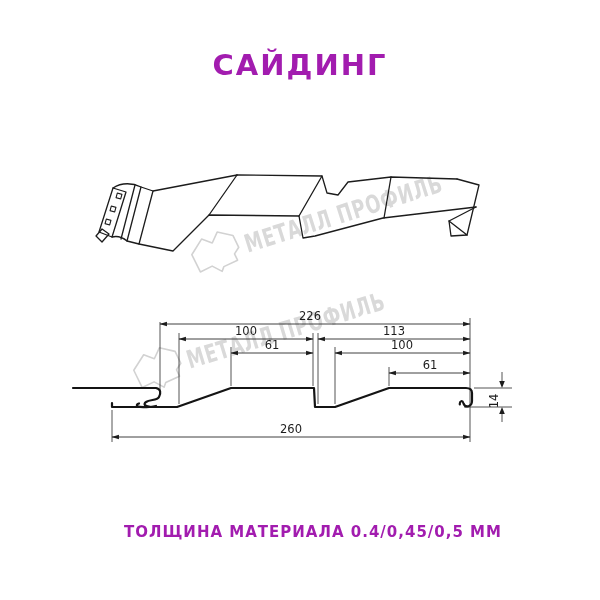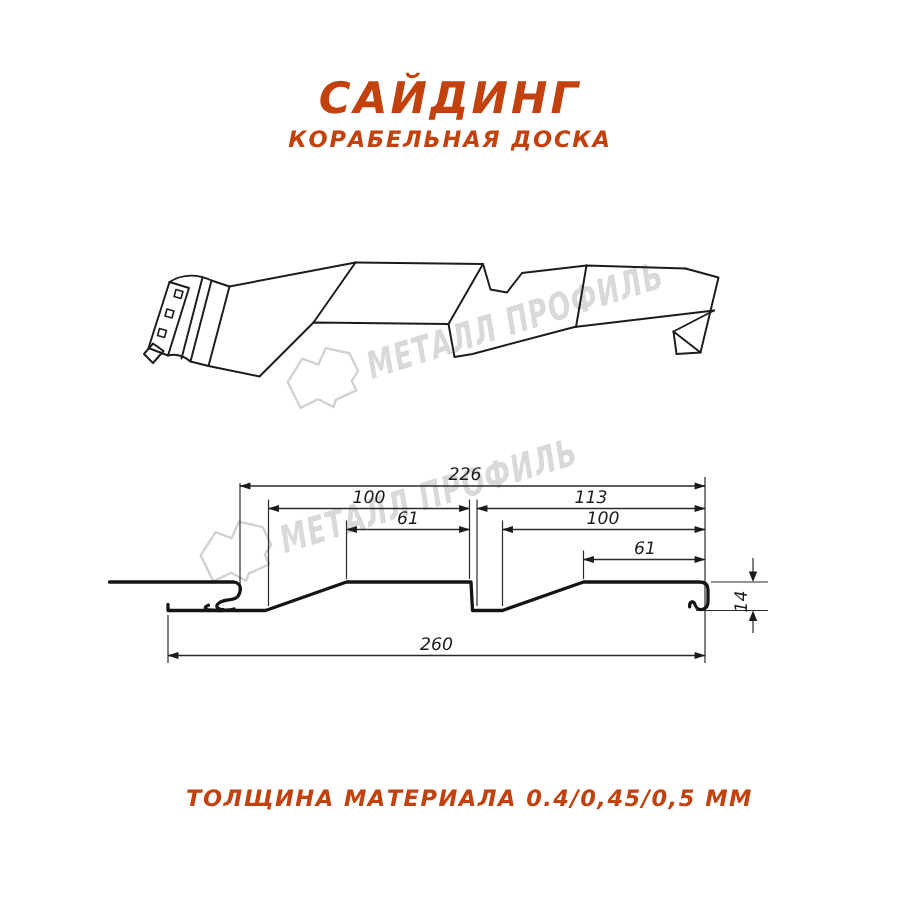--- a/index.html
+++ b/index.html
@@ -1,33 +1,32 @@
 <!DOCTYPE html>
 <html><head>
 <meta charset="utf-8">
 <style>
   html,body{margin:0;padding:0;background:#ffffff;}
   .page{position:relative;width:600px;height:600px;background:#fff;overflow:hidden;
-        font-family:"DejaVu Sans","Liberation Sans",sans-serif;color:#c2410c;font-style:italic;}
+        font-family:"DejaVu Sans","Liberation Sans",sans-serif;color:#a21caf;}
   .hdr{position:absolute;left:0;width:600px;text-align:center;}
   .title{top:48px;font-size:29px;font-weight:800;letter-spacing:2px;}
   .subtitle{top:84px;font-size:15px;font-weight:700;letter-spacing:1.2px;}
   .code{top:103px;font-size:13px;font-weight:700;letter-spacing:.6px;}
   .footer{top:523px;font-size:15px;font-weight:700;letter-spacing:1px;padding-left:13px;}
   svg text.dim{font-family:"DejaVu Sans","Liberation Sans",sans-serif;font-size:11.5px;fill:#1c1c1c;}
   svg text.wm{font-family:"DejaVu Sans","Liberation Sans",sans-serif;font-weight:700;
               font-size:25px;fill:#d9d9d9;letter-spacing:1px;}
 </style>
 </head>
 <body>
 
 <div class="page">
 
   <div class="hdr title">САЙДИНГ</div>
-  <div class="hdr subtitle">КОРАБЕЛЬНАЯ ДОСКА</div>
 
   <svg width="600" height="600" viewBox="0 0 600 600" style="position:absolute;left:0;top:0">
 
     <defs>
       <marker id="arrE" orient="auto" markerWidth="10" markerHeight="8" refX="8.5" refY="0" viewBox="-1 -4 11 8">
         <path d="M0,-2.8 L9,0 L0,2.8 Z" fill="#1c1c1c"></path>
       </marker>
       <marker id="arrS" orient="auto" markerWidth="10" markerHeight="8" refX="0.5" refY="0" viewBox="-1 -4 11 8">
         <path d="M9,-2.8 L0,0 L9,2.8 Z" fill="#1c1c1c"></path>
       </marker>

